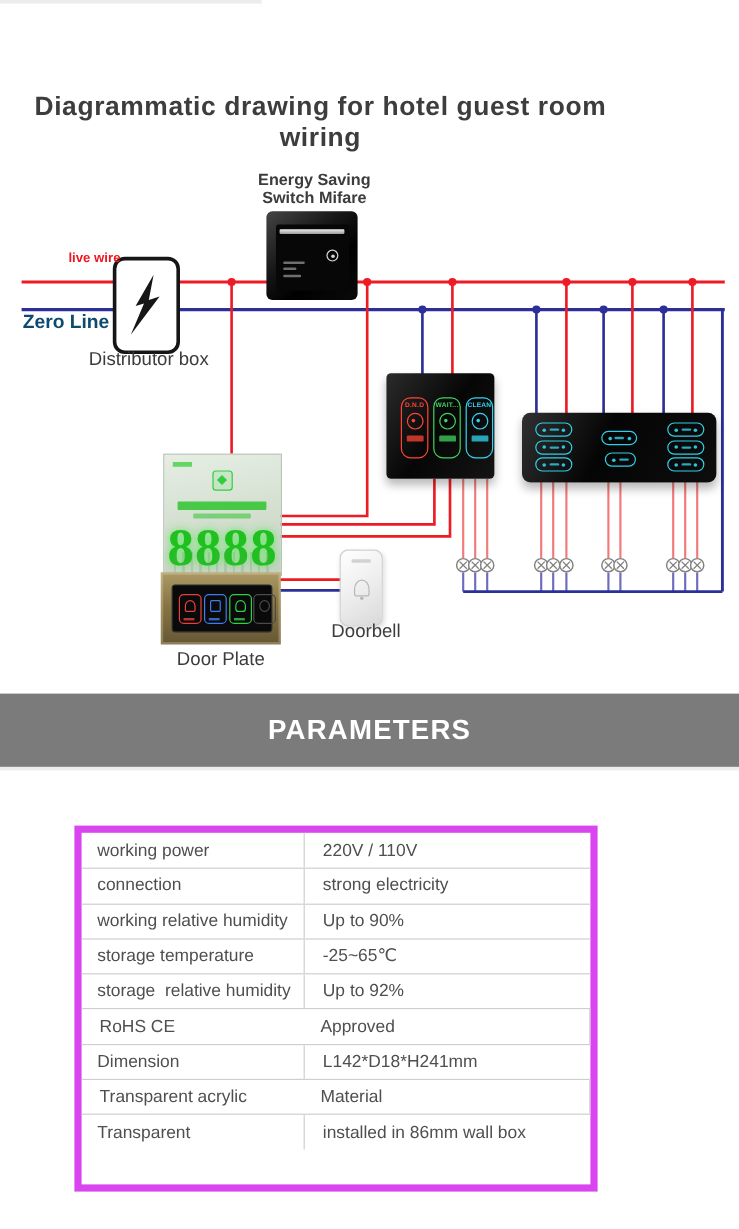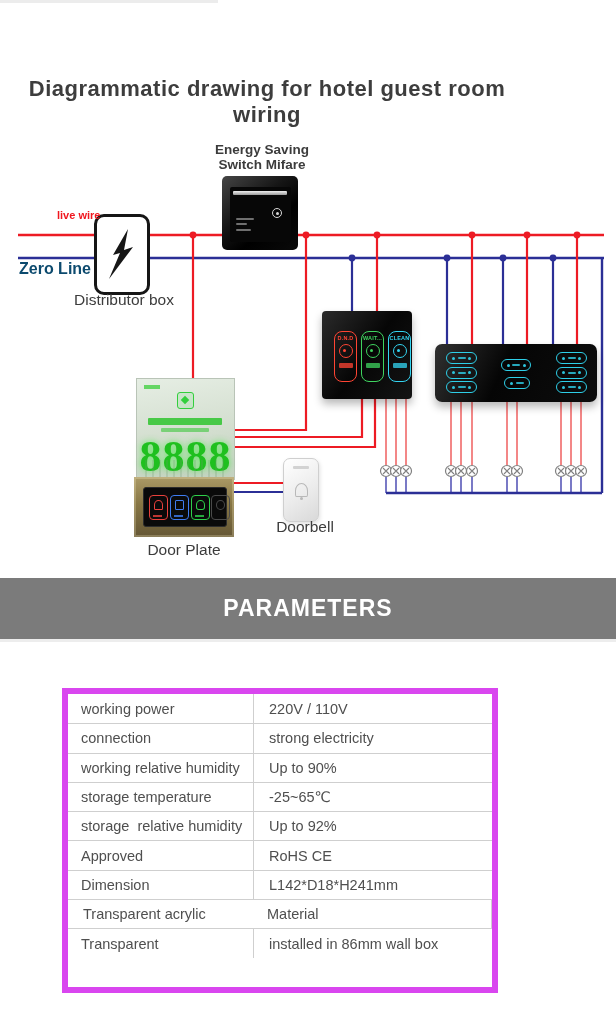--- a/index.html
+++ b/index.html
@@ -352,22 +352,22 @@
     </div>
     <div class="prow">
       <div class="pcell k">storage temperature</div>
       <div class="pcell v">-25~65℃</div>
     </div>
     <div class="prow">
       <div class="pcell k">storage  relative humidity</div>
       <div class="pcell v">Up to 92%</div>
     </div>
     <div class="prow">
+      <div class="pcell v">RoHS CE</div>
       <div class="pcell k">Approved</div>
-      <div class="pcell v">RoHS CE</div>
     </div>
     <div class="prow">
       <div class="pcell k">Dimension</div>
       <div class="pcell v">L142*D18*H241mm</div>
     </div>
     <div class="prow">
       <div class="pcell v">Transparent acrylic</div>
       <div class="pcell k">Material</div>
     </div>
     <div class="prow">

